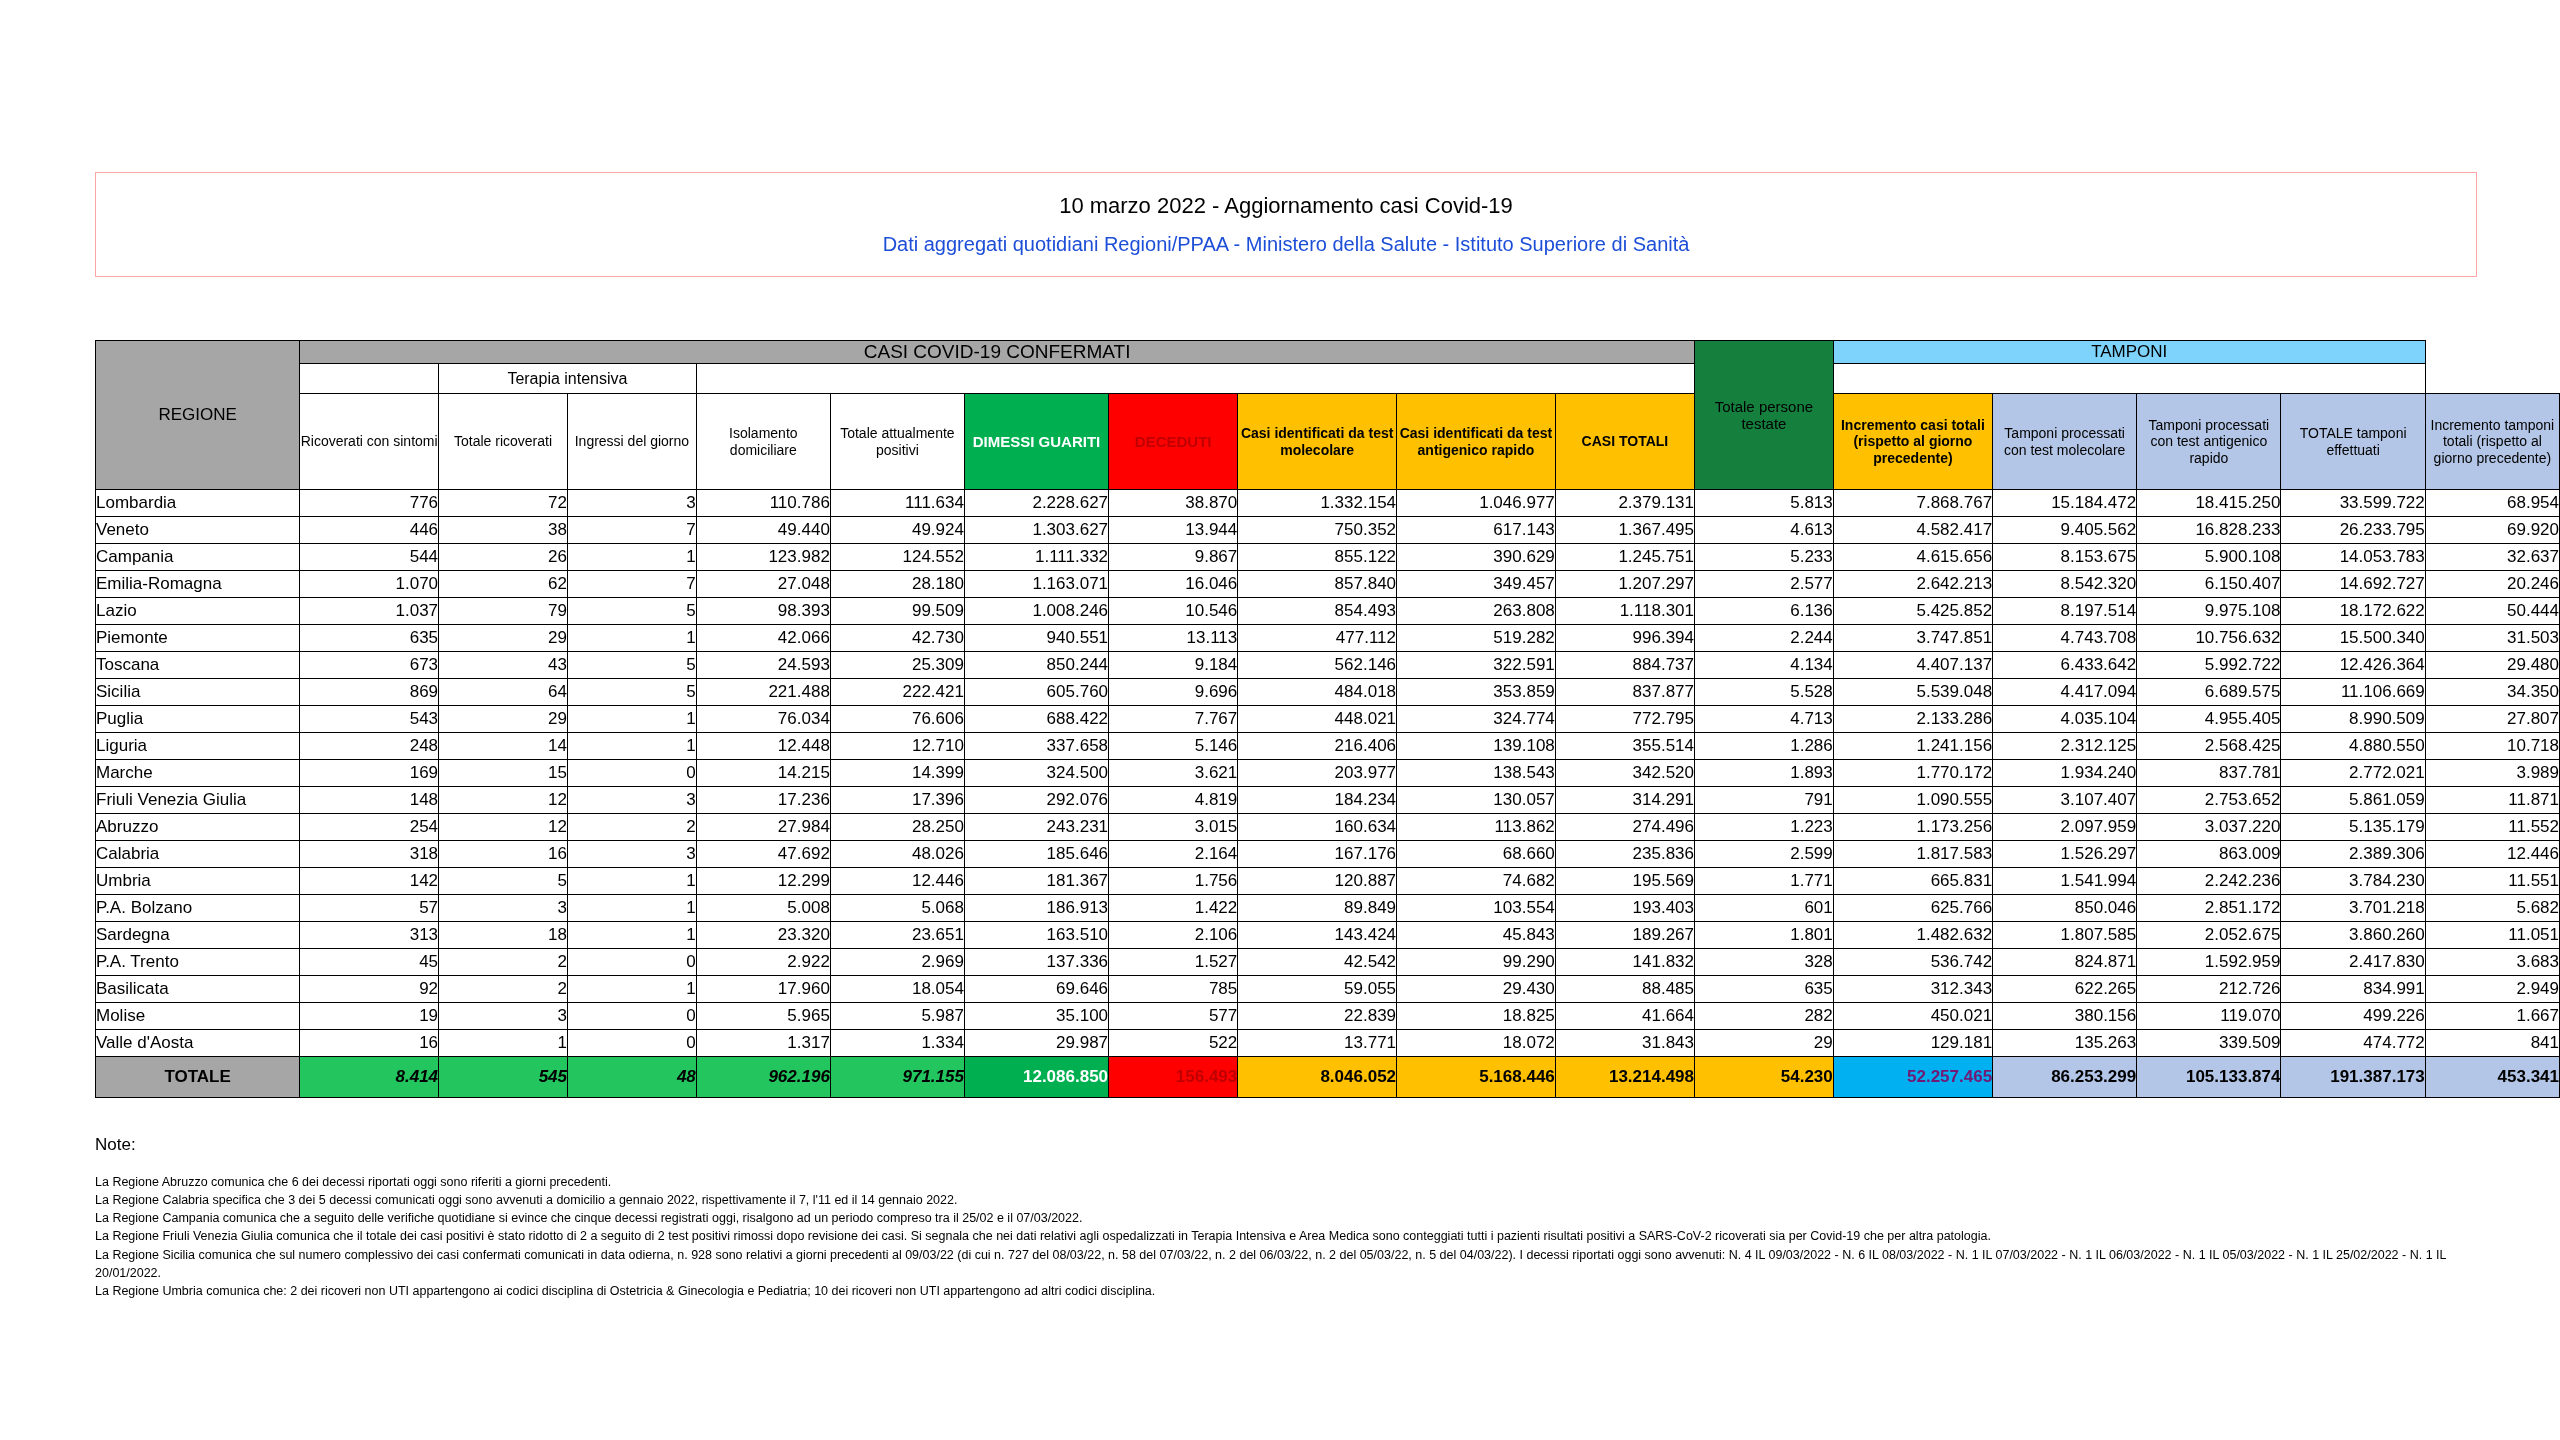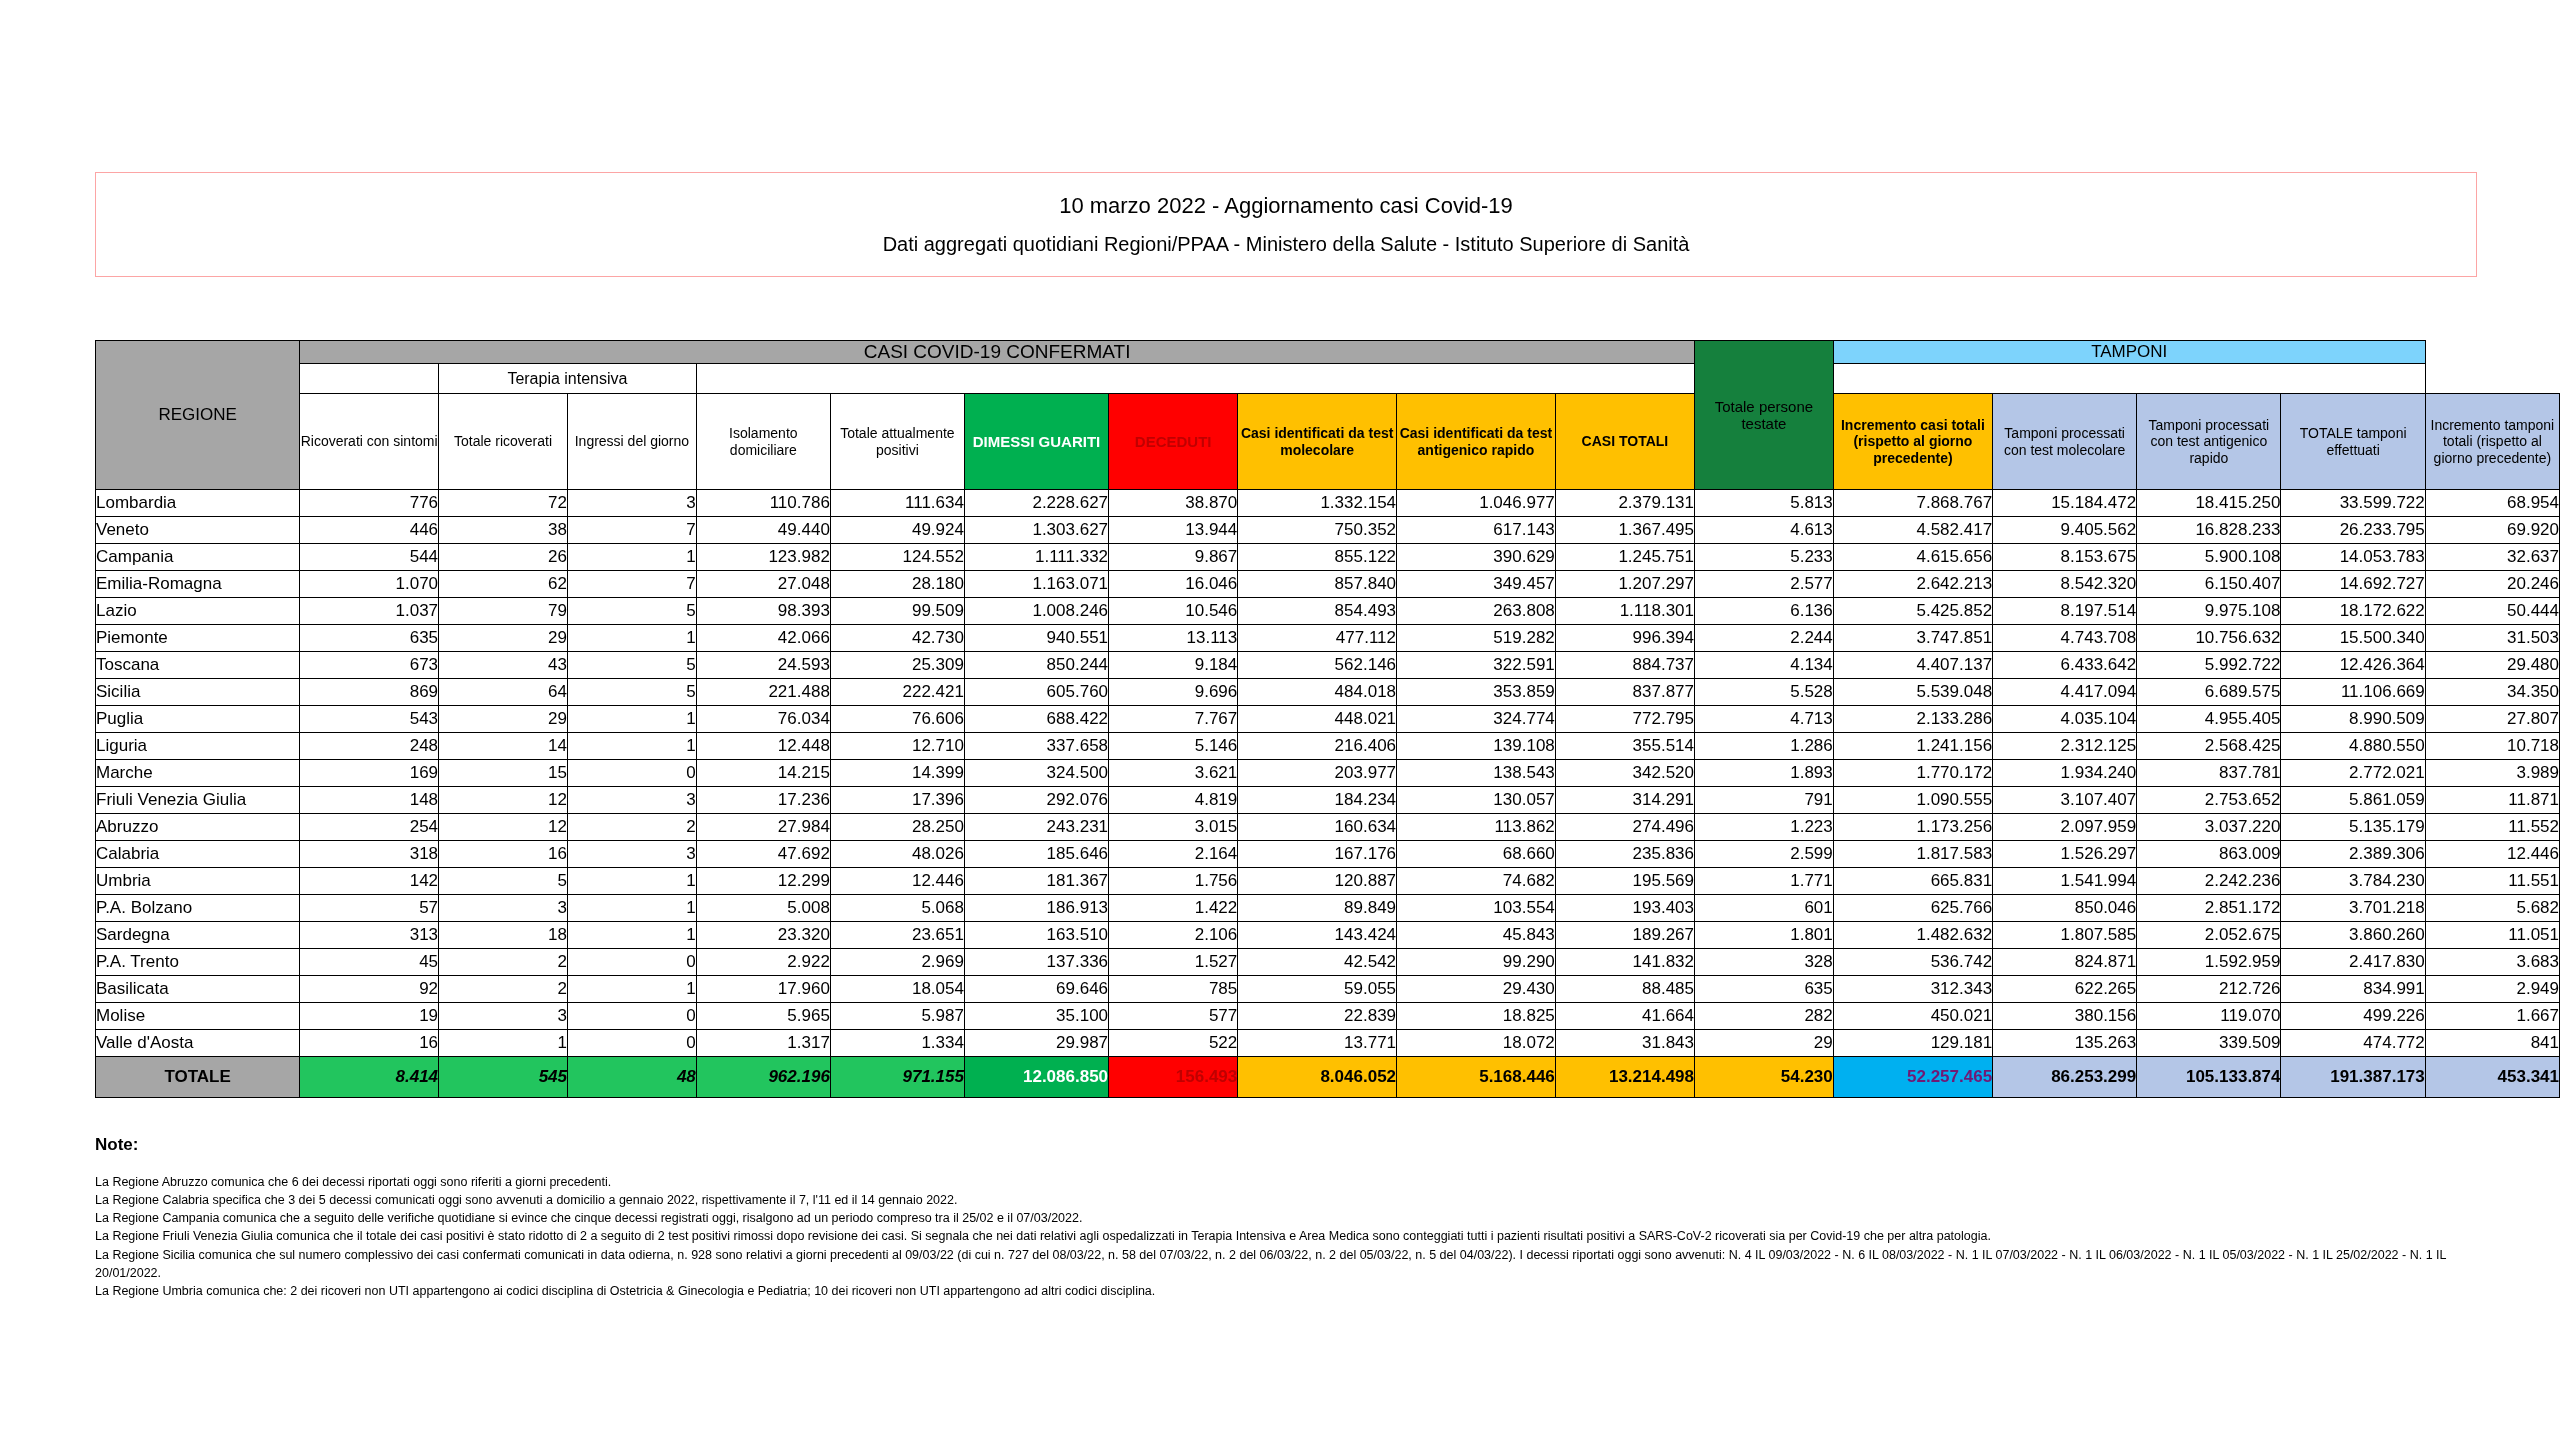--- a/index.html
+++ b/index.html
@@ -29,21 +29,21 @@
     align-items: center;
     justify-content: center;
     gap: 14px;
   }
   .title-line1 {
     font-size: 22px;
     color: #000;
   }
   .title-line2 {
     font-size: 20px;
-    color: #000000;
+    color: #1d4ed8;
   }
 
   table.main {
     position: absolute;
     left: 95px;
     top: 340px;
     border-collapse: collapse;
     table-layout: fixed;
     font-size: 17px;
   }
@@ -140,21 +140,20 @@
   .notes {
     position: absolute;
     left: 95px;
     top: 1135px;
     width: 2400px;
   }
   .notes-title {
     font-size: 17px;
     color: #000;
     margin-bottom: 18px;
-    font-weight: bold;
   }
   .notes-list {
     font-size: 12.5px;
     line-height: 1.45;
     color: #000;
   }
   .notes-list div { white-space: normal; }
 </style>
 </head>
 <body>

